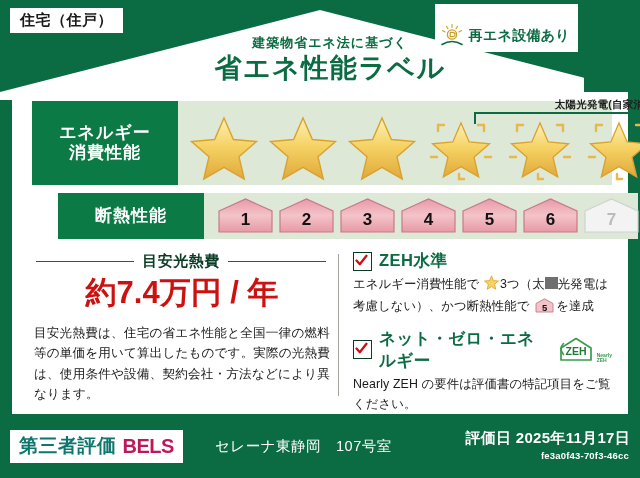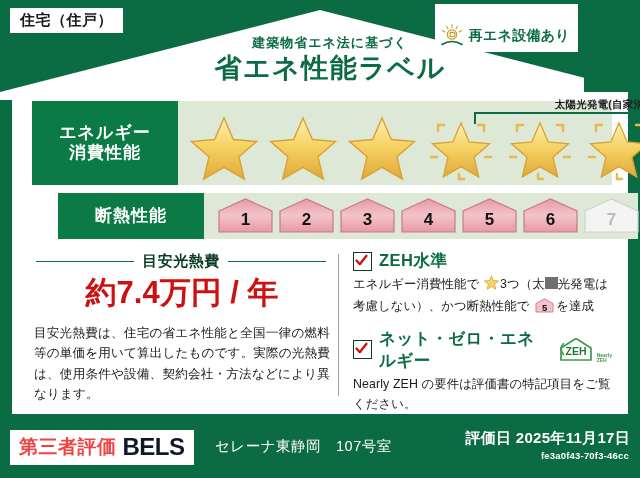--- a/index.html
+++ b/index.html
@@ -181,23 +181,23 @@
   
   .footer{
     position:absolute;left:0;bottom:0;width:640px;height:58px;
     background:#0b6b42;
   }
   .bels-badge{
     position:absolute;left:10px;top:10px;
     background:#ffffff;padding:3px 9px 4px;
     display:flex;align-items:center;gap:6px;
   }
-  .bels-jp{font-size:19px;font-weight:bold;color:#ef4444;letter-spacing:0.5px;}
+  .bels-jp{font-size:19px;font-weight:bold;color:#0f766e;letter-spacing:0.5px;}
   .bels-en{
-    font-size:24px;font-weight:bold;color:#0f172a;letter-spacing:-0.5px;
+    font-size:20px;font-weight:bold;color:#be185d;letter-spacing:-0.5px;
     font-family:"Liberation Sans",sans-serif;
   }
   .prop-name{
     position:absolute;left:215px;top:17px;
     font-size:14.5px;color:#ffffff;font-weight:normal;letter-spacing:0.5px;
     white-space:pre;
   }
   .eval-date{
     position:absolute;right:10px;top:9px;
     font-size:15px;font-weight:bold;color:#ffffff;letter-spacing:0.3px;text-align:center;

